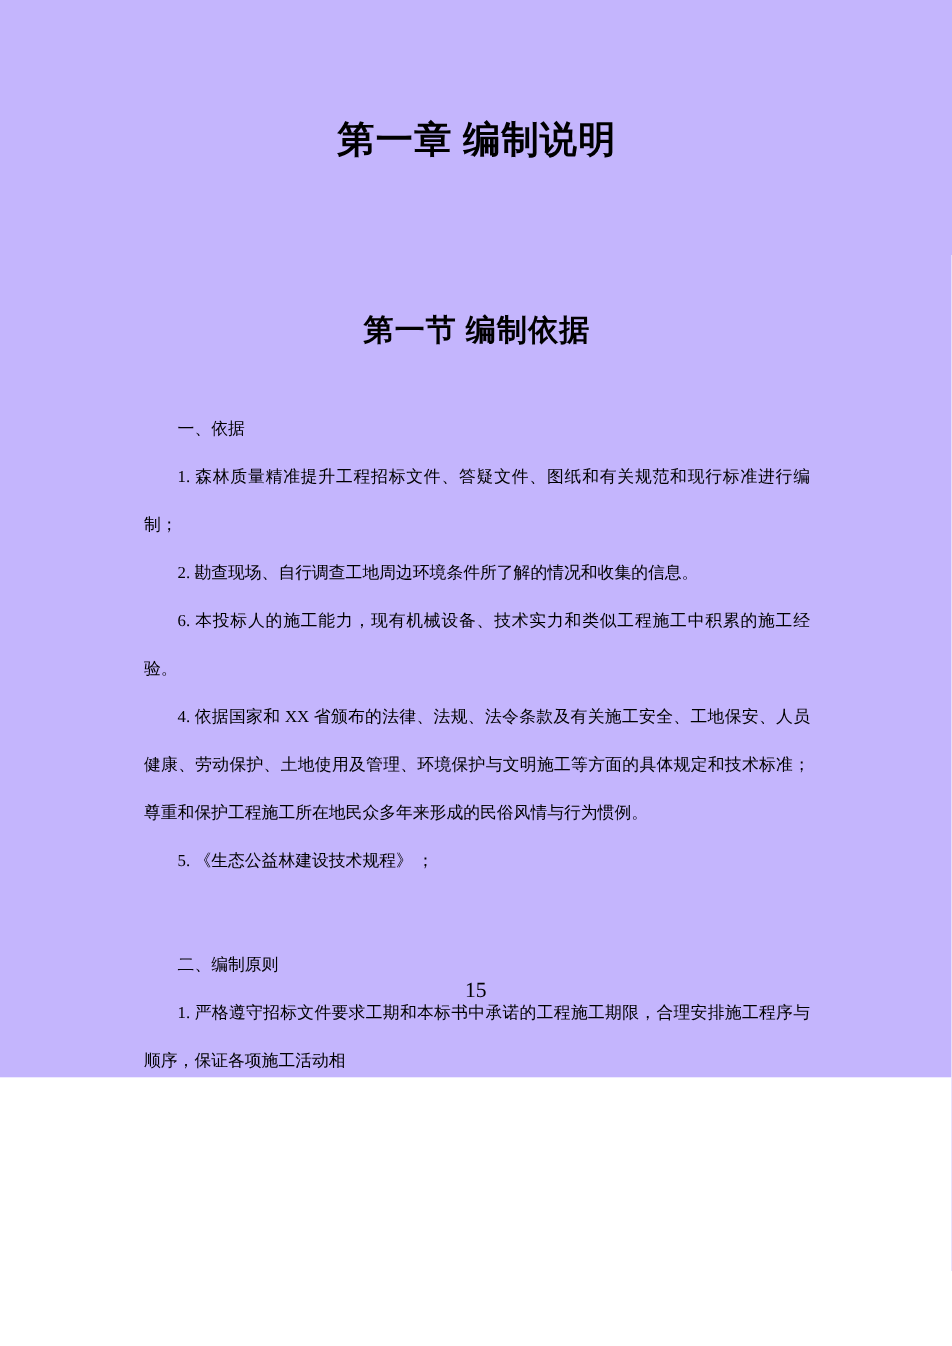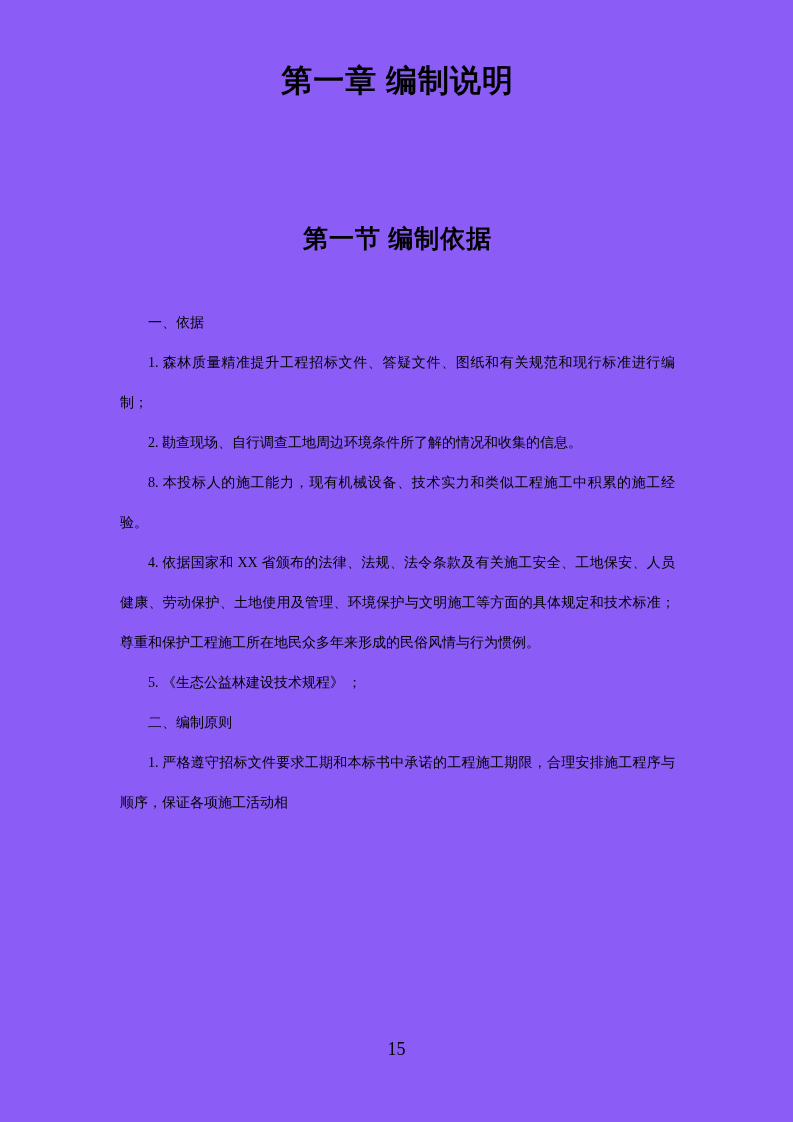--- a/index.html
+++ b/index.html
@@ -3,27 +3,27 @@
 <meta charset="utf-8">
 <style>
   html, body {
     margin: 0;
     padding: 0;
     background: #ffffff;
   }
   .page {
     position: relative;
     width: 793px;
-    height: 1122px;
+    height: 898px;
     margin: 0 auto;
-    background: #8b5cf6;
+    background: #c4b5fd;
     color: #000000;
     font-family: "Liberation Serif", "DejaVu Serif", serif;
     box-sizing: border-box;
-    padding: 52px 118px 0 120px;
+    padding: 88px 118px 0 120px;
     overflow: hidden;
   }
   .chapter-title {
     font-size: 31px;
     font-weight: bold;
     text-align: center;
     margin: 0 0 0 0;
     padding-top: 8px;
     letter-spacing: 1px;
   }
@@ -39,20 +39,21 @@
   }
   .para {
     font-size: 14px;
     line-height: 40px;
     margin: 0;
     text-indent: 2em;
     text-align: justify;
     text-justify: inter-ideograph;
   }
   .para.gap-above {
+    margin-top: 46px;
   }
   .page-number {
     position: absolute;
     left: 0;
     right: 0;
     bottom: 62px;
     text-align: center;
     font-size: 18px;
     color: #000000;
   }
@@ -63,21 +64,21 @@
 <div class="page">
 
   <h1 class="chapter-title">第一章 编制说明</h1>
 
   <h2 class="section-title">第一节 编制依据</h2>
 
   <div class="body-text">
     <p class="para">一、依据</p>
     <p class="para">1. 森林质量精准提升工程招标文件、答疑文件、图纸和有关规范和现行标准进行编制；</p>
     <p class="para">2. 勘查现场、自行调查工地周边环境条件所了解的情况和收集的信息。</p>
-    <p class="para">8. 本投标人的施工能力，现有机械设备、技术实力和类似工程施工中积累的施工经验。</p>
+    <p class="para">6. 本投标人的施工能力，现有机械设备、技术实力和类似工程施工中积累的施工经验。</p>
     <p class="para">4. 依据国家和 XX 省颁布的法律、法规、法令条款及有关施工安全、工地保安、人员健康、劳动保护、土地使用及管理、环境保护与文明施工等方面的具体规定和技术标准；尊重和保护工程施工所在地民众多年来形成的民俗风情与行为惯例。</p>
     <p class="para">5. 《生态公益林建设技术规程》 ；</p>
     <p class="para gap-above">二、编制原则</p>
     <p class="para">1. 严格遵守招标文件要求工期和本标书中承诺的工程施工期限，合理安排施工程序与顺序，保证各项施工活动相</p>
   </div>
 
   <div class="page-number">15</div>
 
 </div>
 

